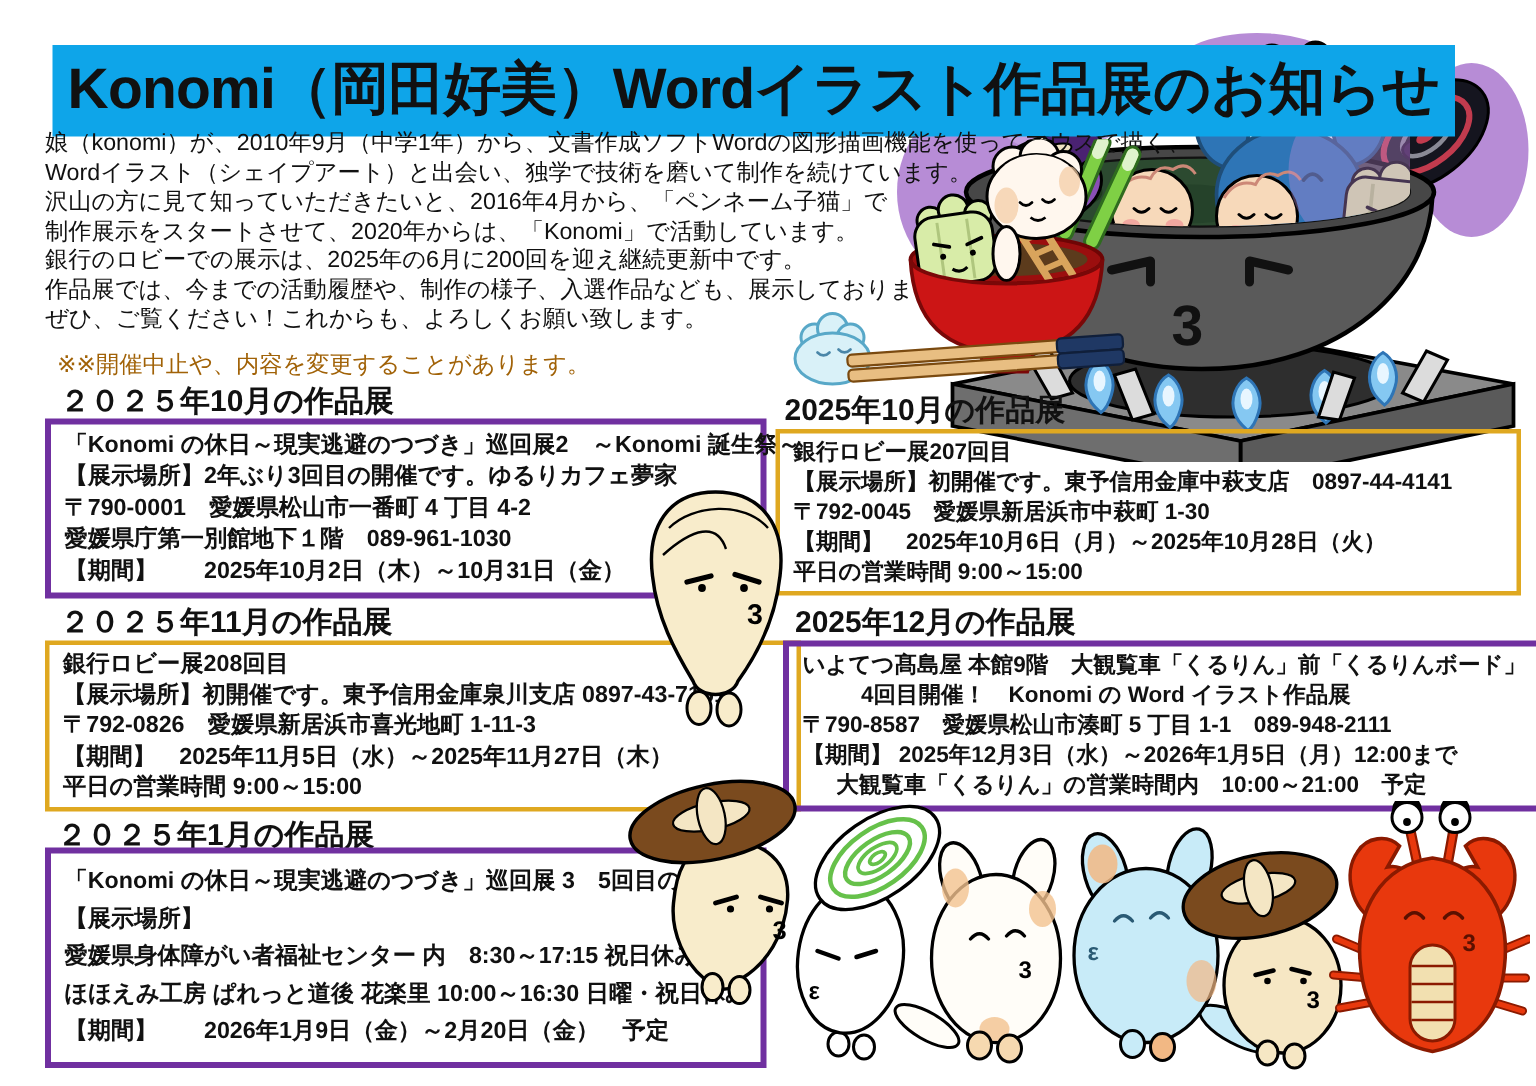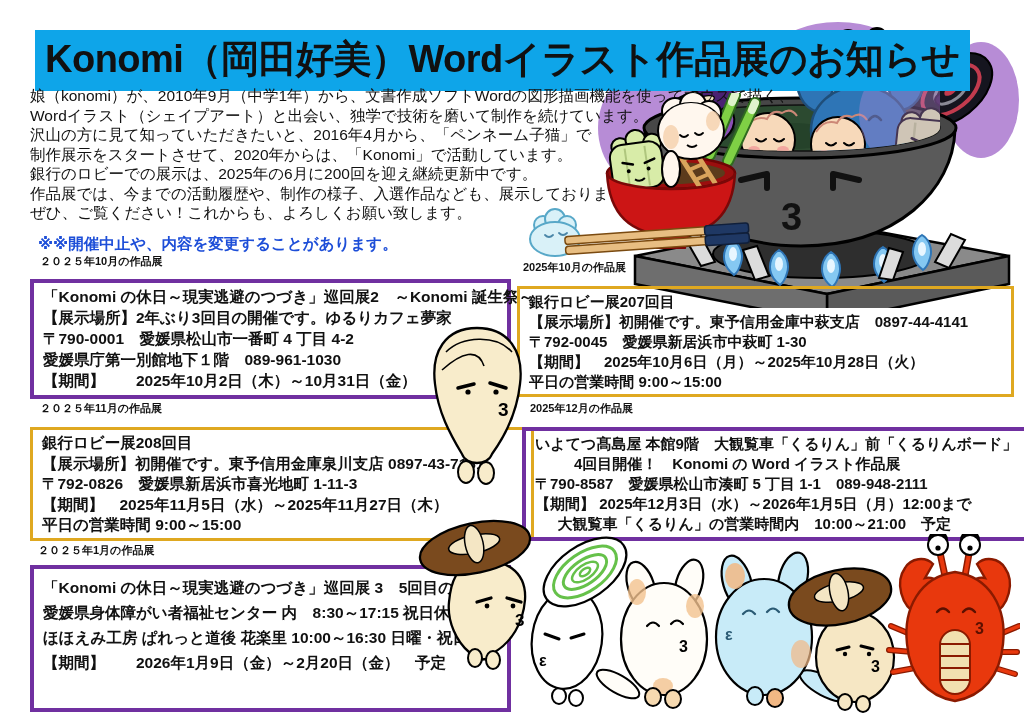--- a/index.html
+++ b/index.html
@@ -5,22 +5,22 @@
   html,body{margin:0;padding:0}
   body{width:1024px;height:724px;position:relative;overflow:hidden;background:#fff;
        font-family:"Liberation Sans","DejaVu Sans",sans-serif;color:#111}
   .abs{position:absolute}
   #page-title{left:35px;top:30px;background:#0ea5e9;padding:4px 10px 6px;
       font-size:38px;font-weight:bold;letter-spacing:-0.5px;white-space:nowrap;z-index:2}
   #intro{left:30px;top:86px;width:740px;font-size:15.5px;line-height:19.5px;
       font-weight:500;z-index:2}
   .introline{white-space:nowrap}
   .b200{font-weight:normal}
-  #notice{margin-top:11px;padding-left:8px;color:#1d4ed8;font-weight:bold}
-  .exh-heading{position:absolute;z-index:2;font-size:11px;font-weight:bold;white-space:nowrap}
+  #notice{margin-top:11px;padding-left:8px;color:#a16207;font-weight:normal}
+  .exh-heading{position:absolute;z-index:2;font-size:20px;font-weight:bold;white-space:nowrap}
   .exh{position:absolute;z-index:2;box-sizing:border-box;background:transparent;
        font-size:15.5px;font-weight:600;padding:3px 9px 0;line-height:21px}
   .exh.purple{border:4px solid #7030A0}
   .exh.gold{border:3px solid #DFA820}
   .line{white-space:nowrap}
   .c{text-align:left}
   .i1{padding-left:1.5em}
   .i2{padding-left:2.6em}
   .art{position:absolute;z-index:3}
   #art-hotpot{z-index:1}
@@ -75,20 +75,21 @@
 <section class="exh purple" style="left:522px;top:427px;width:517px;height:114px;line-height:20px;font-size:15px">
   <div class="line">いよてつ髙島屋 本館9階　大観覧車「くるりん」前「くるりんボード」</div>
   <div class="line i2">4回目開催！　Konomi の Word イラスト作品展</div>
   <div class="line">〒790-8587　愛媛県松山市湊町 5 丁目 1-1　089-948-2111</div>
   <div class="line">【期間】 2025年12月3日（水）～2026年1月5日（月）12:00まで</div>
   <div class="line i1">大観覧車「くるりん」の営業時間内　10:00～21:00　予定</div>
 </section>
 
 <section class="exh purple" style="left:30px;top:565px;width:481px;height:147px;line-height:25px;padding-top:6px">
   <div class="line">「Konomi の休日～現実逃避のつづき」巡回展 3　5回目の開催</div>
+  <div class="line">【展示場所】</div>
   <div class="line">愛媛県身体障がい者福祉センター 内　8:30～17:15 祝日休み</div>
   <div class="line">ほほえみ工房 ぱれっと道後 花楽里 10:00～16:30 日曜・祝日休み</div>
   <div class="line">【期間】　　2026年1月9日（金）～2月20日（金）　予定</div>
 </section>
 
 <svg id="art-hotpot" class="art" style="left:583px;top:18px" width="440" height="290" viewBox="0 0 440 290">
   <g>
     <ellipse cx="70" cy="110" rx="55" ry="62" fill="#B78CD6"></ellipse>
     <ellipse cx="122" cy="48" rx="48" ry="36" fill="#C4A0E0"></ellipse>
     <ellipse cx="255" cy="30" rx="58" ry="26" fill="#B78CD6"></ellipse>

